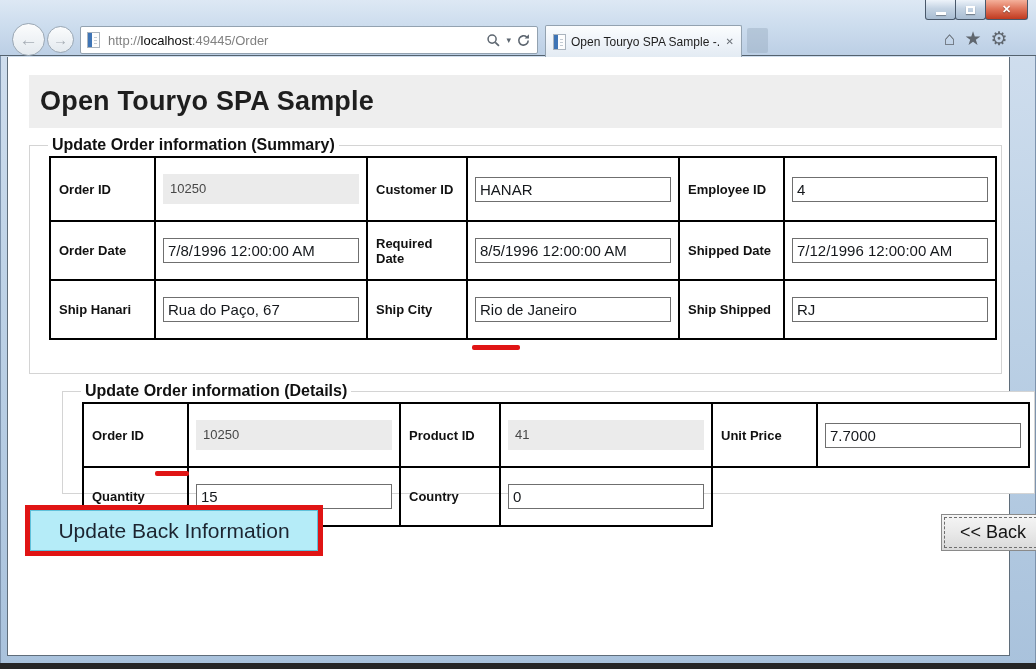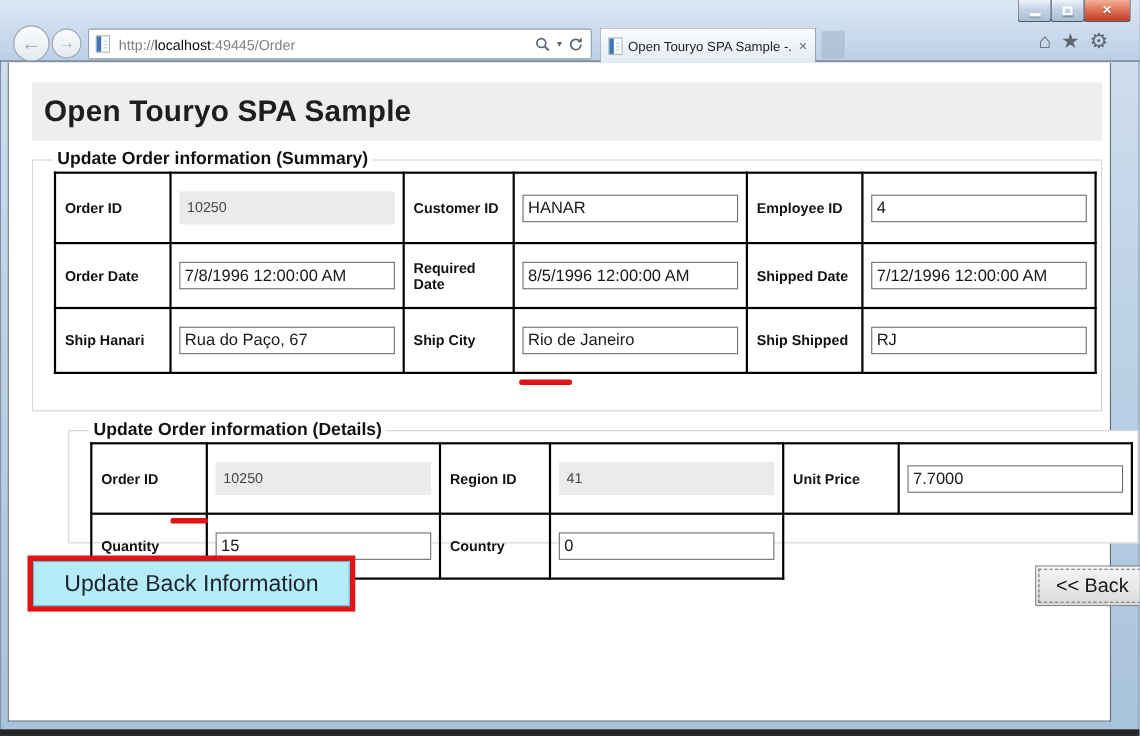--- a/index.html
+++ b/index.html
@@ -224,21 +224,21 @@
             <col class="c-i2">
             <col class="c-l3">
             <col class="c-i3">
           </colgroup>
         <tbody>
             <tr class="row">
           <td class="lbl">Order ID</td>
           <td class="fld">
                 <div class="ro">10250</div>
               </td>
-          <td class="lbl">Region ID</td>
+          <td class="lbl">Product ID</td>
           <td class="fld">
                 <div class="ro">41</div>
               </td>
           <td class="lbl">Unit Price</td>
           <td class="fld"><input class="txt" value="7.7000" style=""></td>
         </tr>
         <tr class="row">
           <td class="lbl">Quantity</td>
           <td class="fld"><input class="txt" value="15" style=""></td>
           <td class="lbl">Country</td>

